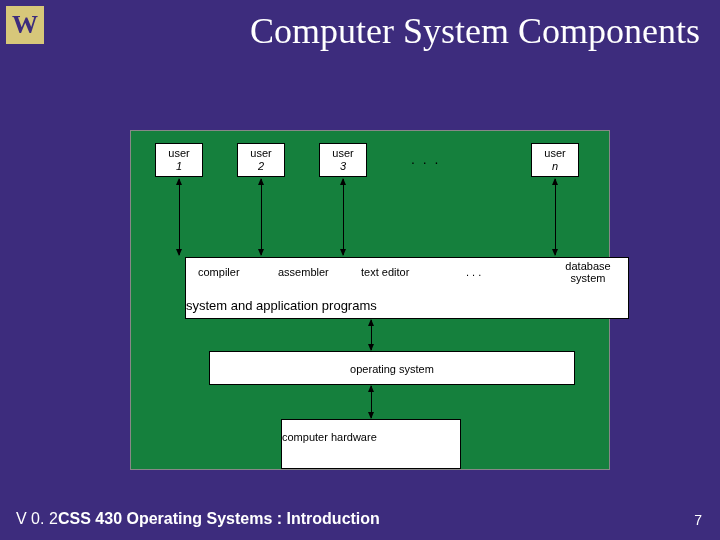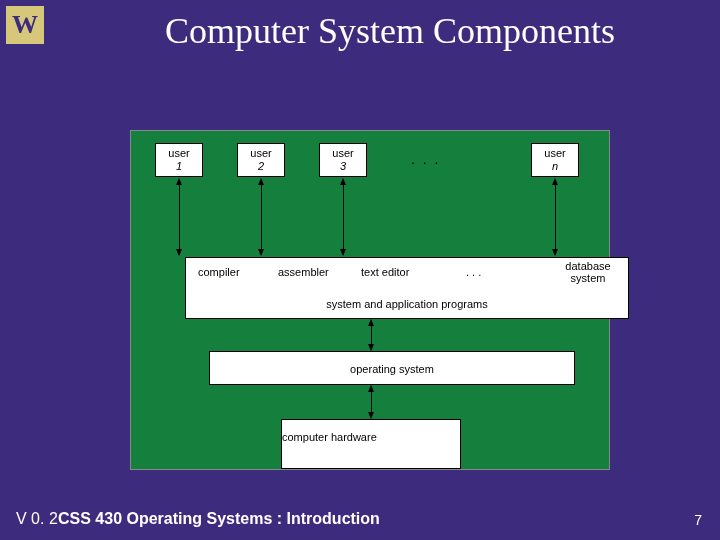--- a/index.html
+++ b/index.html
@@ -27,21 +27,21 @@
   }
   .title {
     position: absolute;
     top: 10px;
     left: 80px;
     right: 20px;
     color: #fff;
     font-family: Georgia, 'Times New Roman', serif;
     font-size: 36px;
     font-weight: normal;
-    text-align: center;
+    text-align: right;
   }
   .diagram {
     position: absolute;
     top: 130px;
     left: 130px;
     width: 480px;
     height: 340px;
     background: #15803d;
     border: 1px solid #888;
   }
@@ -99,22 +99,22 @@
   }
   .pgm {
     position: absolute;
     top: 8px;
     font-size: 11px;
   }
   .sys-label {
     position: absolute;
     left: 0; right: 0;
     top: 40px;
-    text-align: center;
-    font-size: 11px;
+    text-align: left;
+    font-size: 13px;
   }
   .os-box {
     position: absolute;
     left: 78px;
     top: 220px;
     width: 366px;
     height: 34px;
     border: 1px solid #000;
     text-align: center;
     line-height: 34px;

